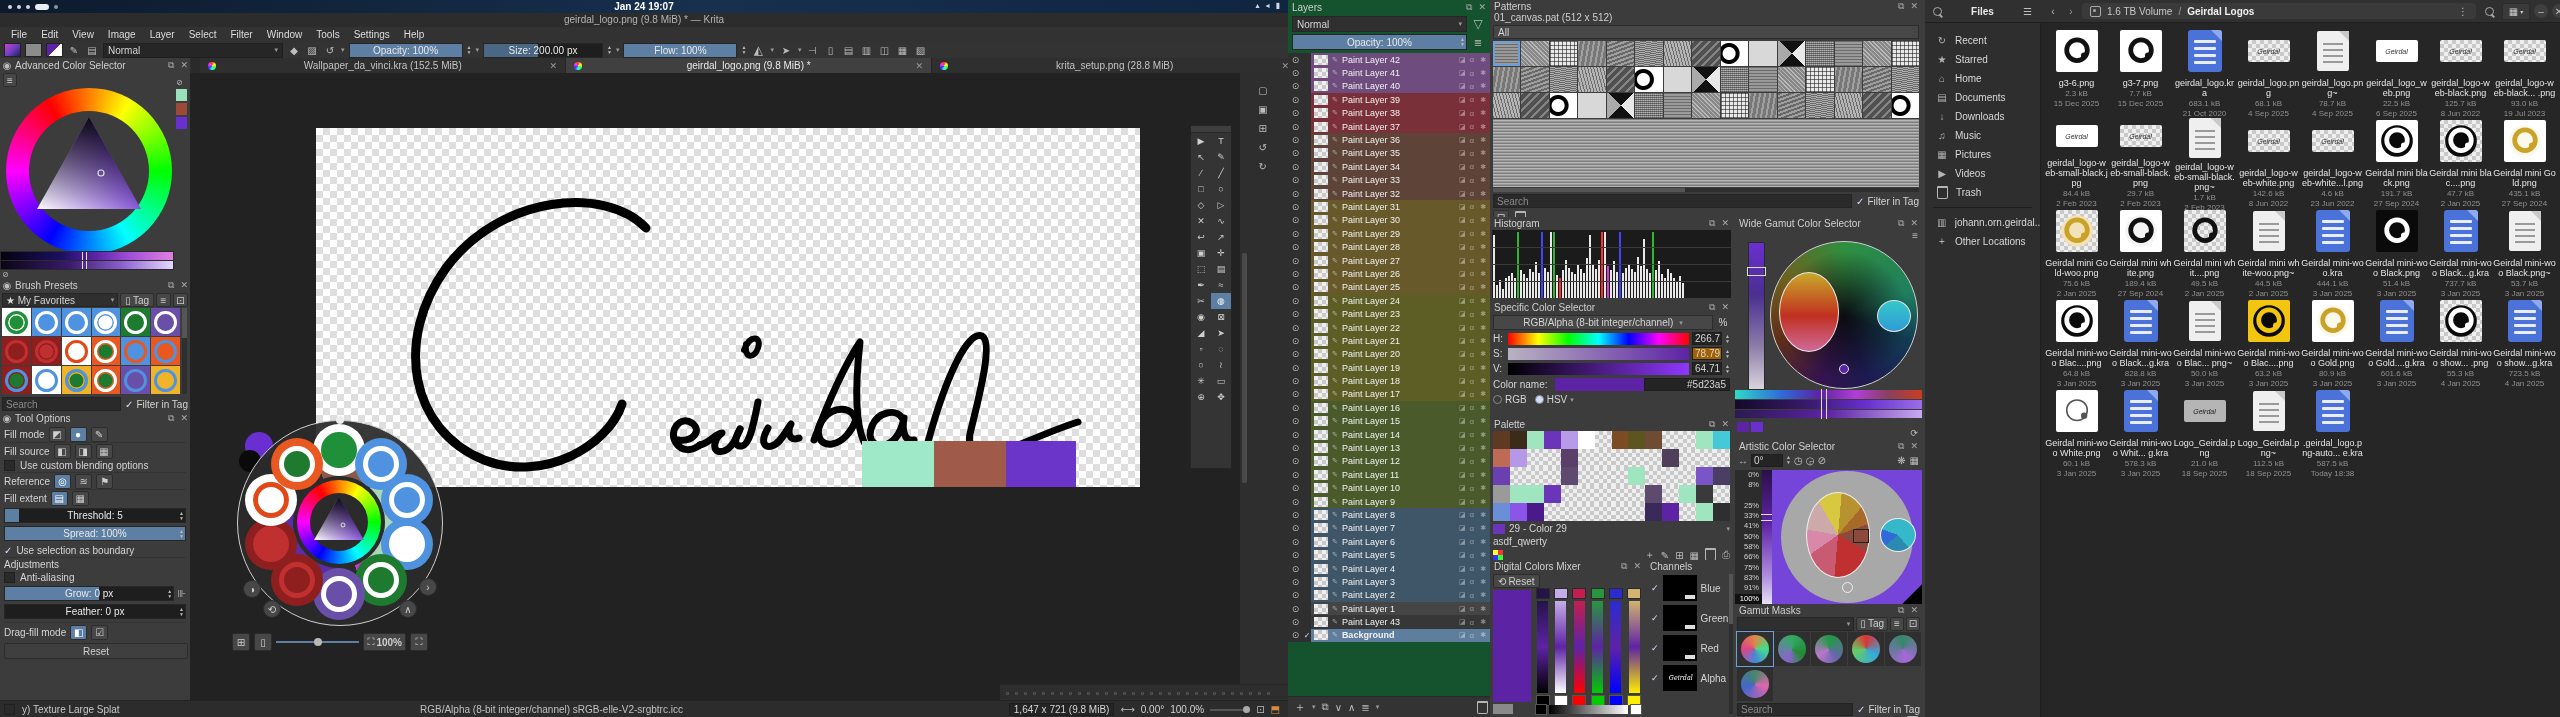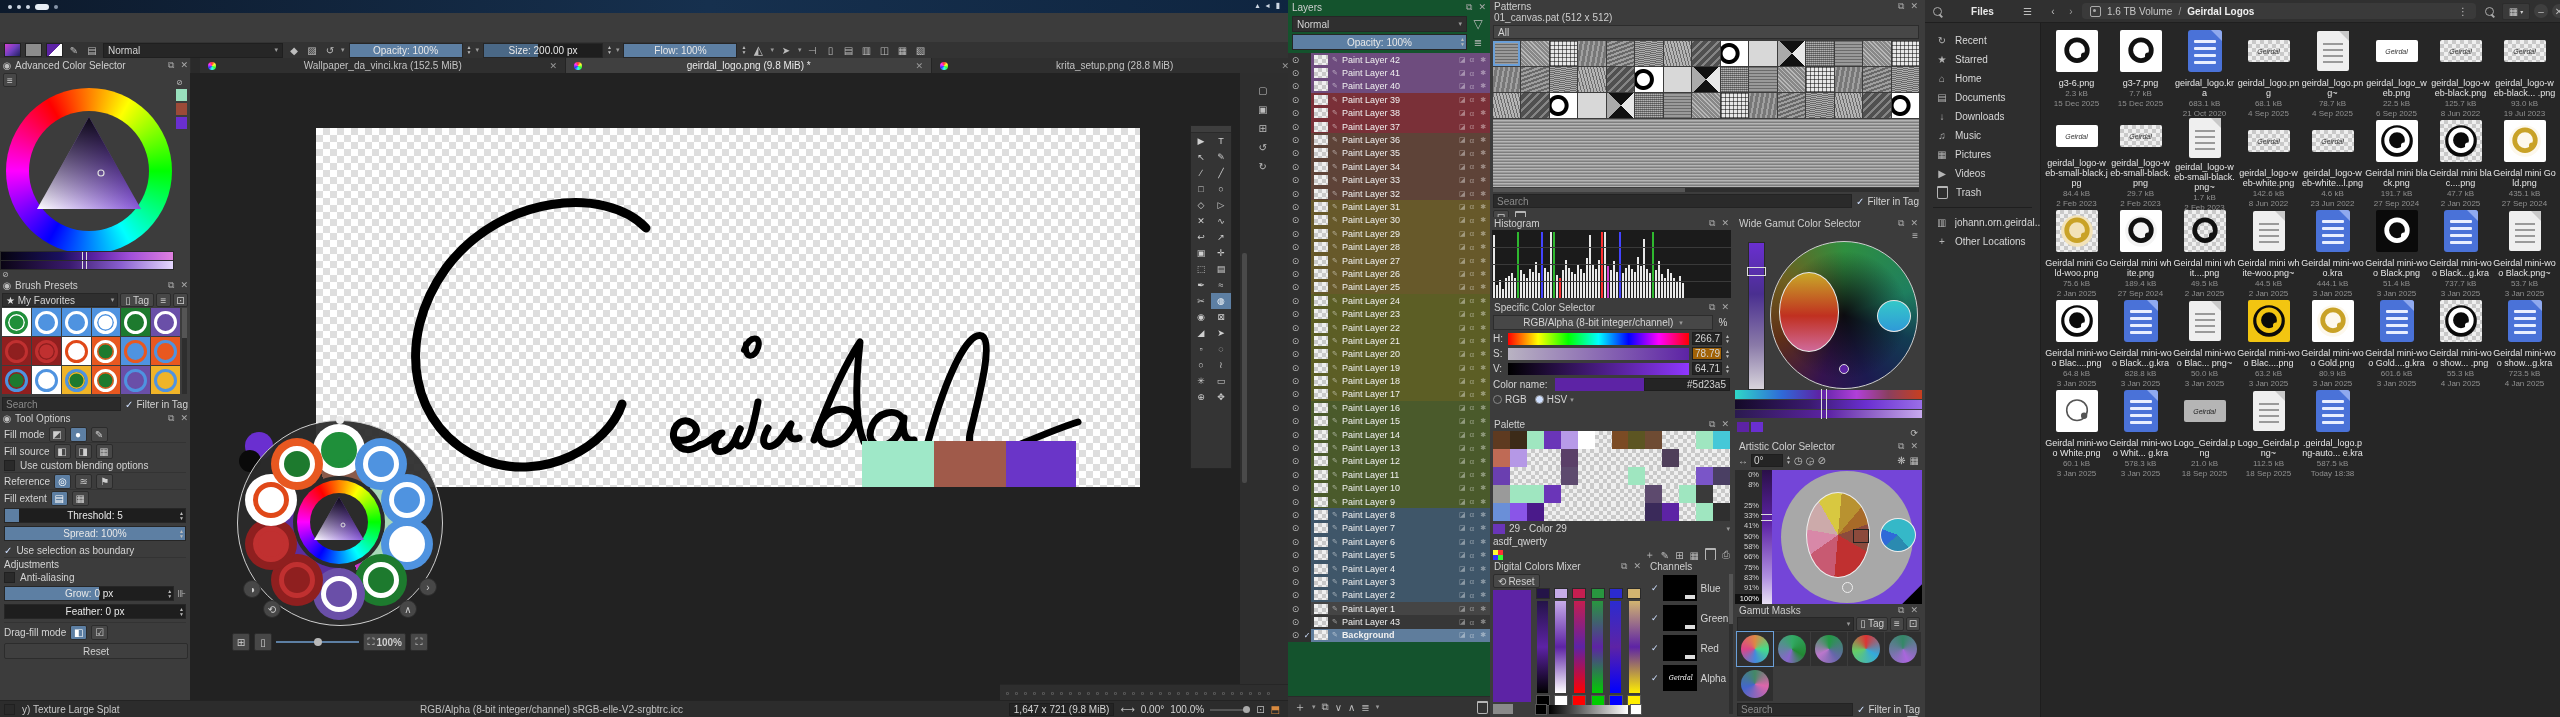--- a/index.html
+++ b/index.html
@@ -54,28 +54,45 @@
 <div id="root">
 
   <div class="abs row" style="left:0;top:0;width:1288px;height:13px;background:linear-gradient(90deg,#0d1a2c,#15304d 55%,#102档档540);background:linear-gradient(90deg,#0d1a2c,#16304e 55%,#0f2540);">
     <div class="row" style="gap:5px;padding-left:8px;">
       <span style="width:4px;height:4px;border-radius:50%;background:#cfd8e4;display:inline-block"></span>
       <span style="width:4px;height:4px;border-radius:50%;background:#cfd8e4;display:inline-block"></span>
       <span style="width:4px;height:4px;border-radius:50%;background:#cfd8e4;display:inline-block"></span>
       <span style="width:14px;height:6px;border-radius:3px;background:#e8eef5;display:inline-block"></span>
       <span style="width:4px;height:4px;border-radius:50%;background:#8795a8;display:inline-block"></span>
     </div>
+    <div class="abs" style="left:0;width:1288px;text-align:center;top:1px;font-weight:bold;font-size:10px;color:#fff;">Jan 24 19:07</div>
     <div class="abs row" style="right:8px;top:1px;gap:6px;color:#cfd8e4;font-size:8px;">
       <span>▴</span>
       <span>◂</span>
       <span>▮</span>
     </div>
   </div>
 
-
+  <div class="abs" style="left:0;top:13px;width:1288px;height:14px;background:#2c2c2c;border-bottom:1px solid #222;">
+    <div class="abs" style="left:0;width:100%;text-align:center;top:1px;color:#b4b4b4;font-size:10px;">geirdal_logo.png (9.8 MiB) * — Krita</div>
+  </div>
+
+  <div id="menubar" class="abs row" style="left:0;top:27px;width:1288px;height:15px;background:#323232;border-bottom:1px solid #2a2a2a;padding-left:4px;">
+      <span class="menu-item">File</span>
+      <span class="menu-item">Edit</span>
+      <span class="menu-item">View</span>
+      <span class="menu-item">Image</span>
+      <span class="menu-item">Layer</span>
+      <span class="menu-item">Select</span>
+      <span class="menu-item">Filter</span>
+      <span class="menu-item">Window</span>
+      <span class="menu-item">Tools</span>
+      <span class="menu-item">Settings</span>
+      <span class="menu-item">Help</span>
+    </div>
 
   <div class="abs row" style="left:0;top:42px;width:1288px;height:16px;background:#333;border-bottom:1px solid #262626;gap:4px;padding-left:4px;">
     <span class="swatch" style="width:15px;height:12px;background:linear-gradient(135deg,#d040d0,#7040c0,#202060);border:1px solid #222;"></span>
     <span class="swatch" style="width:15px;height:12px;background:#8c8c8c;border:1px solid #222;"></span>
     <span class="swatch" style="width:15px;height:12px;background:linear-gradient(135deg,#5d23a5 50%,#fff 50%);border:1px solid #222;"></span>
     <span class="ic" style="width:14px;">✎</span>
     <span class="ic" style="width:14px;">▤</span>
     <div class="row" style="width:170px;height:13px;background:#262626;border:1px solid #1f1f1f;padding:0 4px;justify-content:space-between;">
       <span>Normal</span>
         <span style="font-size:7px;color:#999;">▾</span>

